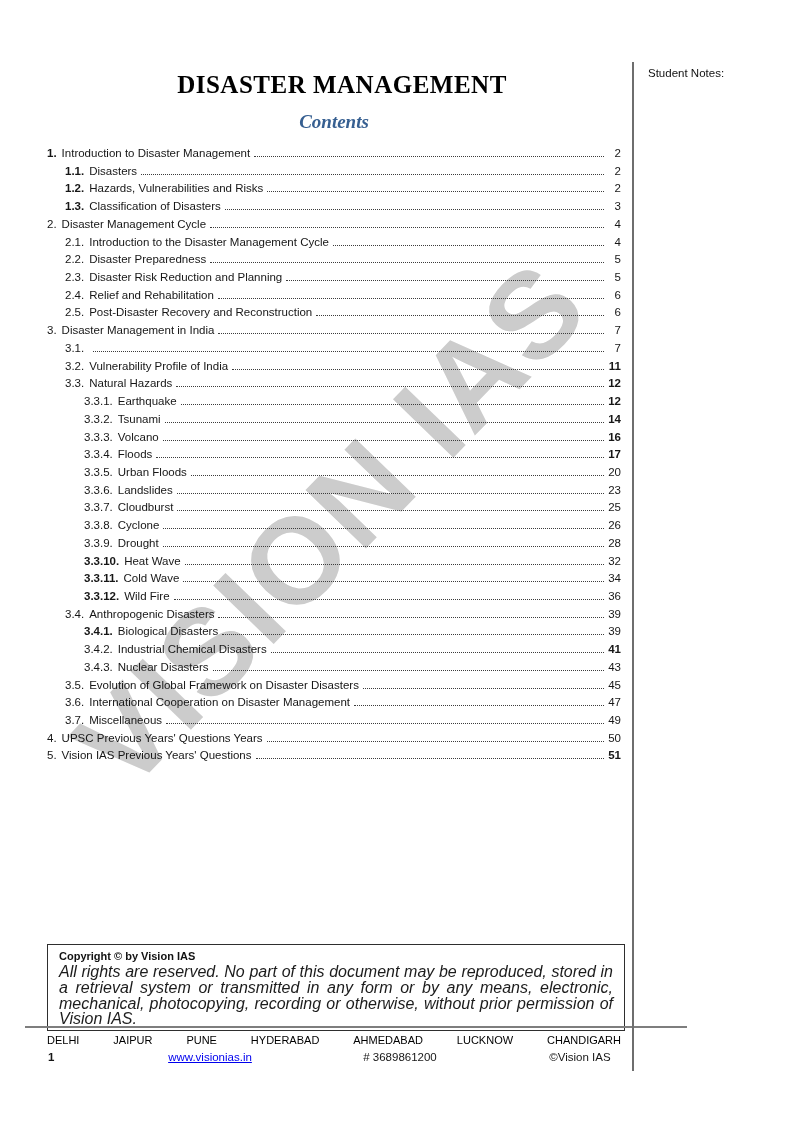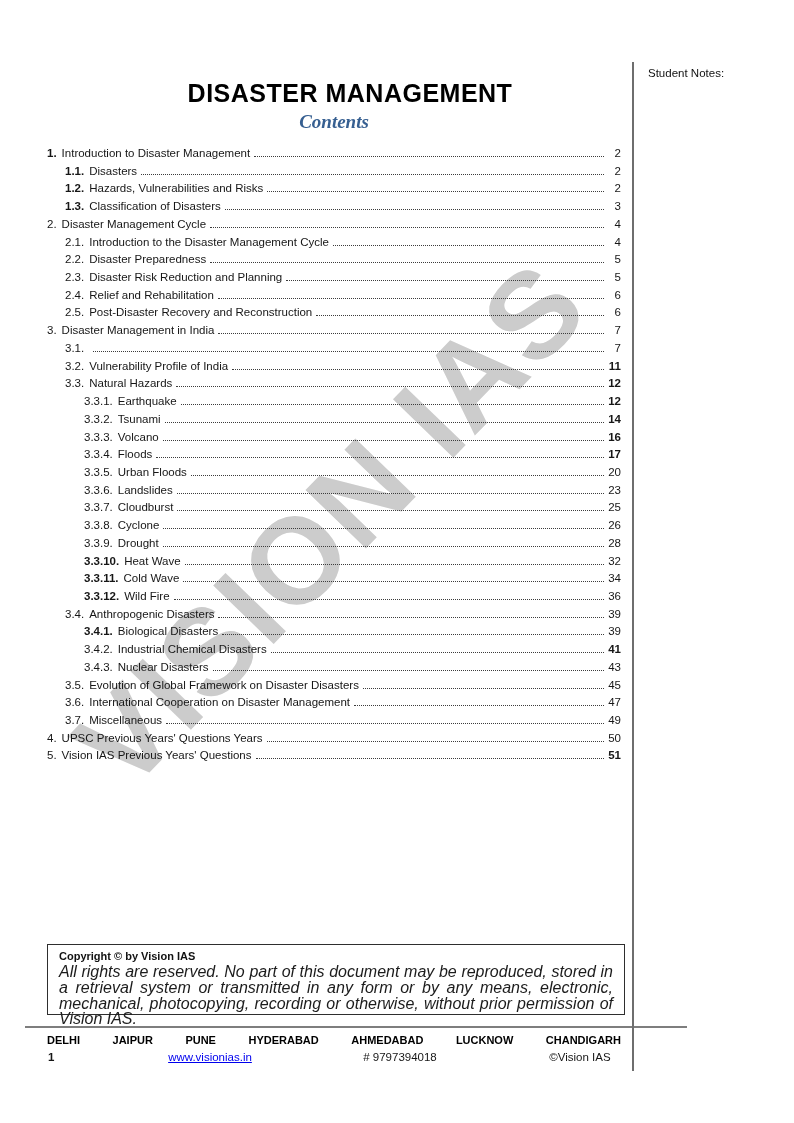--- a/index.html
+++ b/index.html
@@ -18,53 +18,53 @@
     z-index:0;user-select:none;
   }
 
   
   .vline{position:absolute;left:632px;top:62px;width:2px;height:1009px;background:#6e6e6e;z-index:2;}
   .student-notes{position:absolute;left:648px;top:67px;font-size:11.5px;color:#111;z-index:2;}
 
   
   .main{position:absolute;left:47px;top:0;width:578px;z-index:1;}
   .doc-title{
-    margin:16px;position:absolute;left:0;top:63px;width:574px;text-align:center;
-    font-family:Liberation Sans, sans-serif;font-size:25px;font-weight:bold;
+    margin:8px;position:absolute;left:0;top:63px;width:574px;text-align:center;
+    font-family:Liberation Serif, serif;font-size:25px;font-weight:bold;
     letter-spacing:0.5px;color:#000;
   }
   .contents-heading{
     margin:0;position:absolute;left:0;top:111px;width:574px;text-align:center;
     font-family:"Liberation Serif",serif;font-size:19px;font-weight:bold;
   }
 
   
   .toc{position:absolute;left:0;top:145px;width:574px;font-size:11.5px;}
   .toc-row{display:flex;align-items:baseline;height:17.72px;line-height:17.72px;white-space:nowrap;}
   .toc-row.lvl-2{padding-left:18px;justify-content:flex-end;}
   .toc-row.lvl-3{padding-left:37px;}
   .toc-num{margin-right:5px;}
   .toc-num.b{font-weight:bold;}
   .toc-leader{flex:1;border-bottom:1.6px dotted #3c3c3c;margin:0 3px 3px 4px;min-width:10px;}
   .toc-page{text-align:right;min-width:14px;}
   .toc-page.b{font-weight:bold;}
 
   
   .copyright-box{
-    position:absolute;left:47px;top:944px;width:578px;height:71px;box-sizing:border-box;
+    position:absolute;left:47px;top:944px;width:578px;height:87px;box-sizing:border-box;
     border:1px solid #2e2e2e;padding:5px 11px;background:#fff;z-index:1;
   }
   .cr-head{font-size:11px;font-weight:bold;color:#111;}
   .cr-body{font-size:16px;font-style:italic;line-height:15.8px;text-align:justify;color:#1c1c1c;margin-top:2px;}
 
   
   .footer-line{position:absolute;left:25px;top:1026px;width:662px;height:2px;background:#7e7e7e;z-index:1;}
   .footer-cities{
     position:absolute;left:47px;top:1034px;width:574px;display:flex;justify-content:space-between;
-    font-size:11px;font-weight:bold;color:#000;z-index:3;text-align:right;
+    font-size:11px;font-weight:normal;color:#000;z-index:3;text-align:right;
   }
   .footer-row2{position:absolute;left:0;top:1051px;width:794px;height:16px;font-size:11.5px;z-index:3;}
   .footer-row2 .pg{position:absolute;left:48px;font-weight:bold;}
   .footer-row2 .site{position:absolute;left:155px;width:110px;text-align:center;text-decoration:underline;cursor:pointer;}
   .footer-row2 .phone{position:absolute;left:348px;width:104px;text-align:center;}
   .footer-row2 .cr{position:absolute;left:541px;width:78px;text-align:center;}
 </style>
 </head>
 <body>
 
@@ -304,17 +304,17 @@
       <span>PUNE</span>
       <span>HYDERABAD</span>
       <span>AHMEDABAD</span>
       <span>LUCKNOW</span>
       <span>CHANDIGARH</span>
     </div>
 
   <div class="footer-row2">
     <span class="pg">1</span>
     <a class="site" href="#" style="color: rgb(0, 0, 238);">www.visionias.in</a>
-    <span class="phone"># 9797394018</span>
+    <span class="phone"># 3689861200</span>
     <span class="cr">©Vision IAS</span>
   </div>
 
 </div>
 
 </body></html>

